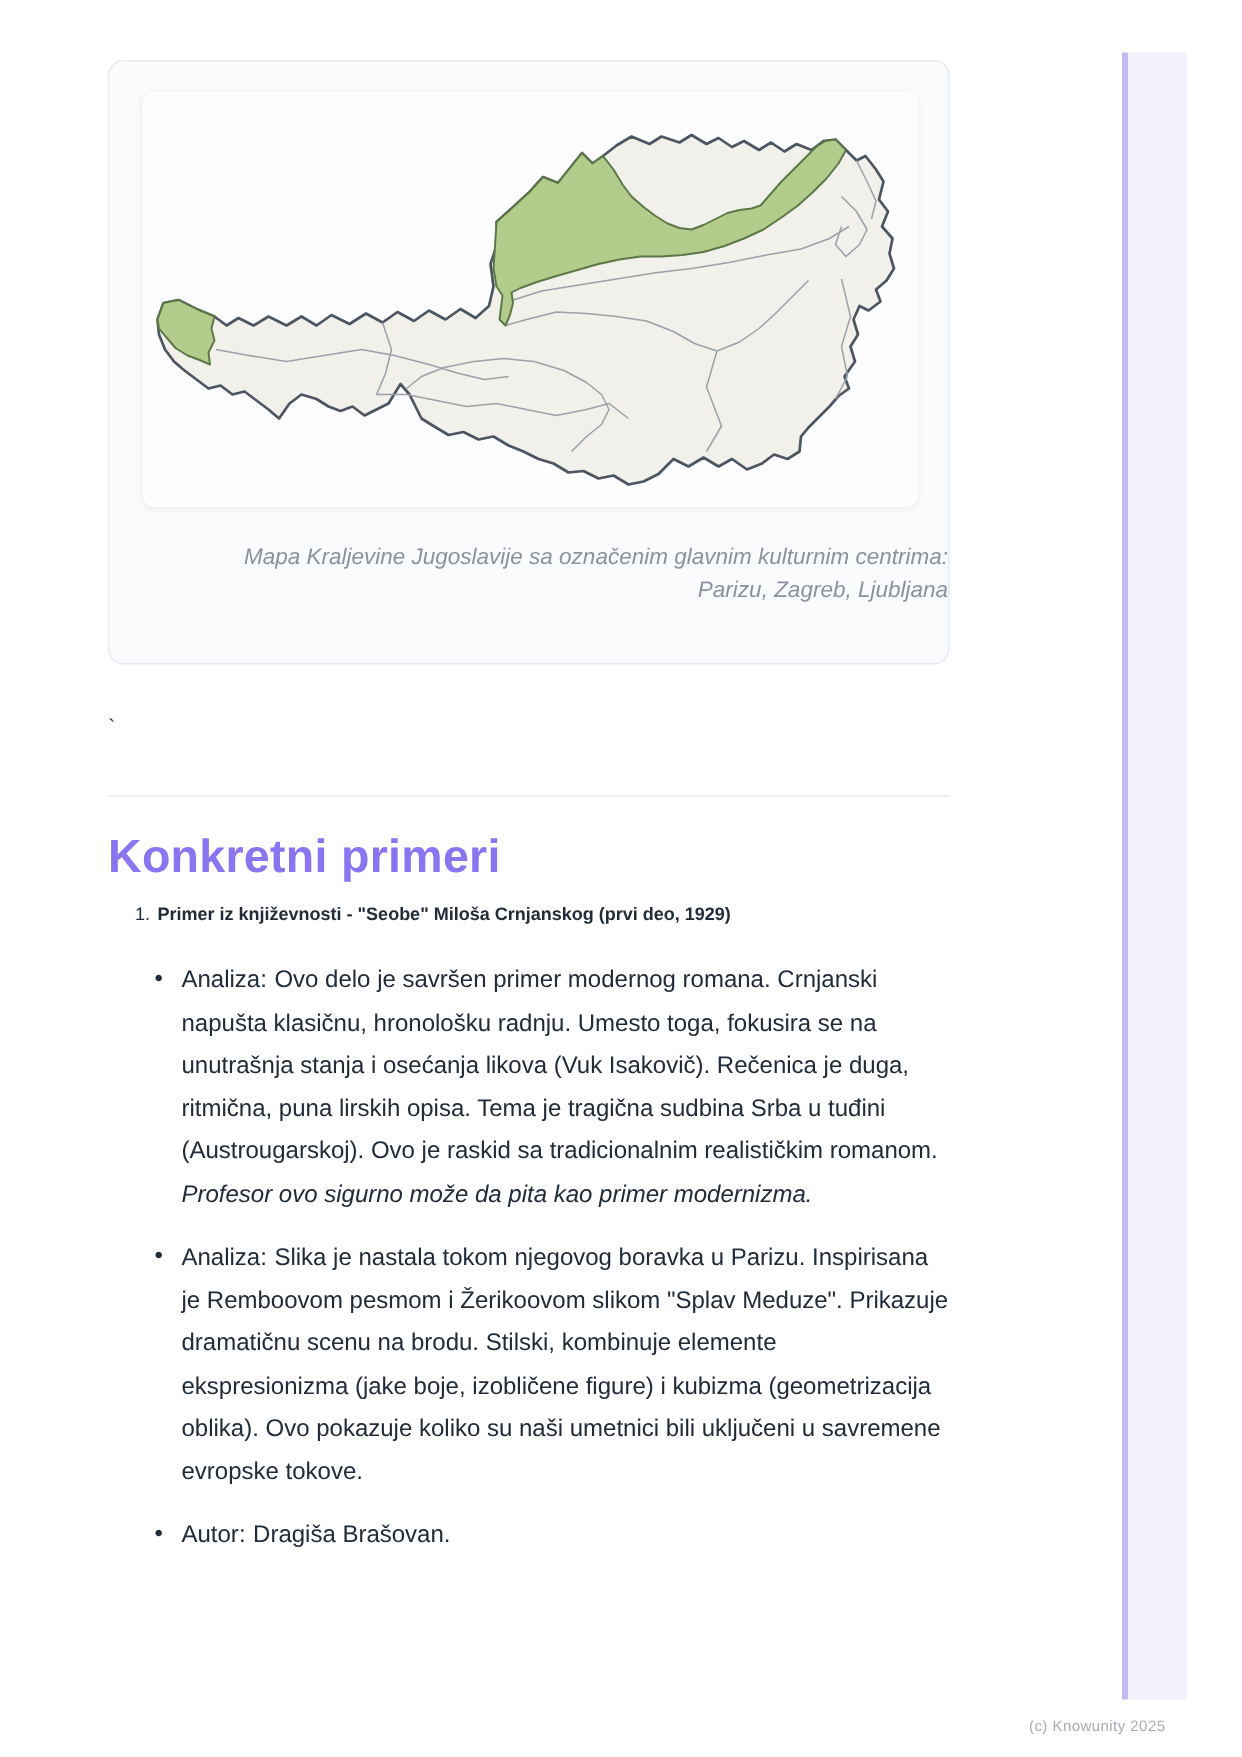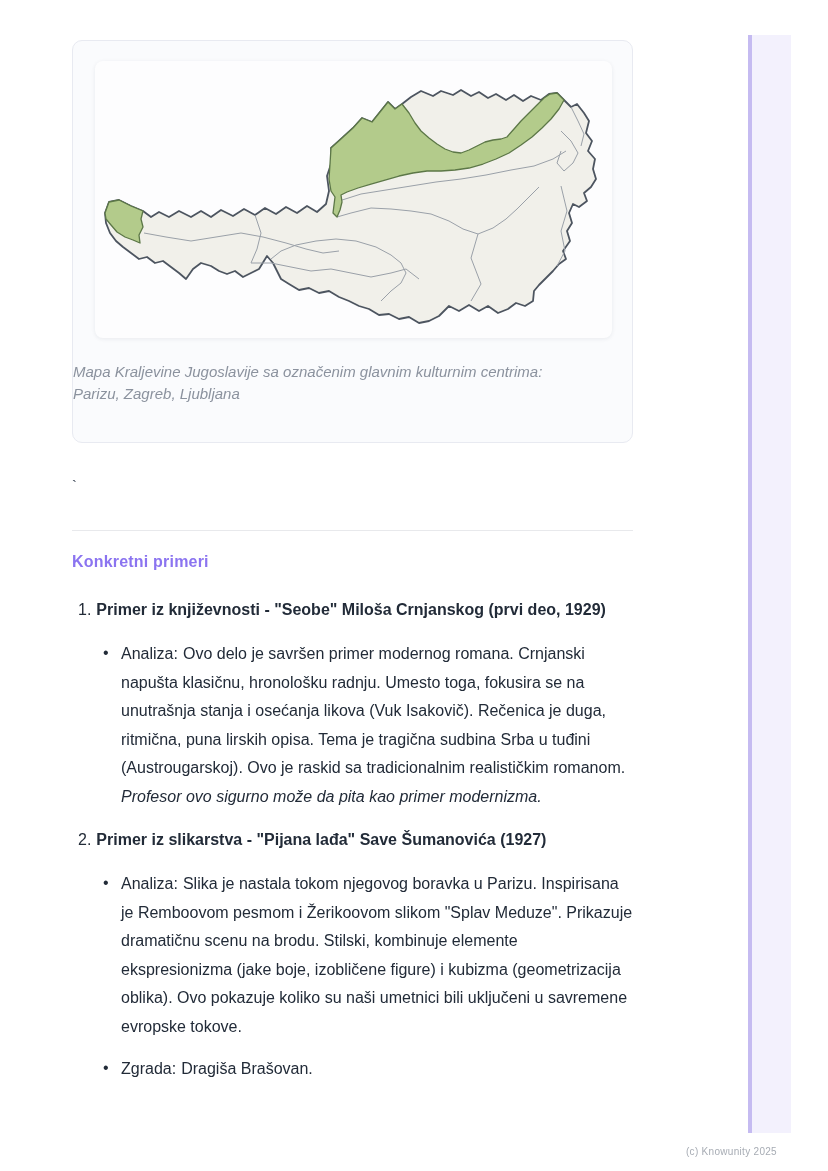--- a/index.html
+++ b/index.html
@@ -5,32 +5,32 @@
   html,body{margin:0;padding:0;}
   body{font-family:"Liberation Sans","DejaVu Sans",sans-serif;background:#ffffff;}
   .page{position:relative;width:828px;height:1171px;background:#ffffff;overflow:hidden;}
 
   
   .map-card{position:absolute;left:72px;top:40px;width:561px;height:403px;box-sizing:border-box;
     background:#fafbfd;border:1px solid #e8eaf1;border-radius:10px;margin:0;}
   .map-panel{position:absolute;left:22px;top:20px;width:517px;height:277px;background:#fdfdfe;
     border-radius:8px;box-shadow:0 1px 4px rgba(30,35,60,0.08);overflow:hidden;}
   .map-panel svg{display:block;width:517px;height:277px;}
-  .map-caption{position:absolute;left:0;right:0;top:320px;text-align:left;font-style:italic;
+  .map-caption{position:absolute;left:0;right:0;top:320px;text-align:right;font-style:italic;
     color:#8b929e;font-size:15px;line-height:22px;}
 
   
   .stray{position:absolute;left:72px;top:477px;font-size:15px;color:#374151;}
   .divider{position:absolute;left:72px;top:530px;width:561px;height:1px;background:#e8e9ec;}
-  .section-heading{position:absolute;left:72px;top:553px;margin:0;font-size:16px;font-weight:700;
+  .section-heading{position:absolute;left:72px;top:553px;margin:0;font-size:31px;font-weight:700;
     color:#8b74f0;letter-spacing:0.2px;}
 
   
   .examples{position:absolute;left:72px;top:595px;width:561px;color:#222b38;}
-  .item-title{margin:0 0 16px 0;padding-left:23px;text-indent:-17px;font-size:16px;line-height:29px;}
+  .item-title{margin:0 0 16px 12px;padding-left:23px;text-indent:-17px;font-size:12px;line-height:29px;}
   .item-title .num{font-weight:400;margin-right:5px;}
   .item-title .t{font-weight:700;}
   .item-title.justify{text-align:justify;}
   .bullet{position:relative;margin:0 0 14px 0;padding-left:49px;font-size:16px;line-height:28.5px;}
   .bullet .dot{position:absolute;left:31px;top:-1px;}
   .bullet b{font-weight:400;}
   .bullet .sep{margin-right:5px;}
   .bullet i{}
 
   
@@ -82,29 +82,28 @@
 
   <div class="examples">
 
     <p class="item-title"><span class="num">1.</span><span class="t">Primer iz književnosti - "Seobe" Miloša Crnjanskog (prvi deo, 1929)</span></p>
     <div class="bullet">
       <span class="dot">•</span>
       <b>Analiza</b><span class="sep">:</span><span>Ovo delo je savršen primer modernog romana. Crnjanski napušta klasičnu, hronološku radnju. Umesto toga, fokusira se na unutrašnja stanja i osećanja likova (Vuk Isakovič). Rečenica je duga, ritmična, puna lirskih opisa. Tema je tragična sudbina Srba u tuđini (Austrougarskoj). Ovo je raskid sa tradicionalnim realističkim romanom.</span>
       <i>Profesor ovo sigurno može da pita kao primer modernizma.</i>
     </div>
 
-    <p class="item-title"><span class="num">2.</span><span class="t">Primer iz slikarstva - "Pijana lađa" Save Šumanovića (1927)</span></p>
     <div class="bullet">
       <span class="dot">•</span>
       <b>Analiza</b><span class="sep">:</span><span>Slika je nastala tokom njegovog boravka u Parizu. Inspirisana je Remboovom pesmom i Žerikoovom slikom "Splav Meduze". Prikazuje dramatičnu scenu na brodu. Stilski, kombinuje elemente ekspresionizma (jake boje, izobličene figure) i kubizma (geometrizacija oblika). Ovo pokazuje koliko su naši umetnici bili uključeni u savremene evropske tokove.</span>
     </div>
 
     <div class="bullet">
       <span class="dot">•</span>
-      <b>Zgrada</b><span class="sep">:</span><span>Dragiša Brašovan.</span>
+      <b>Autor</b><span class="sep">:</span><span>Dragiša Brašovan.</span>
     </div>
 
   </div>
 
   <div class="footer">(c) Knowunity 2025</div>
 
   <div class="strip-line"></div>
   <div class="strip-panel"></div>
 
 </div>

